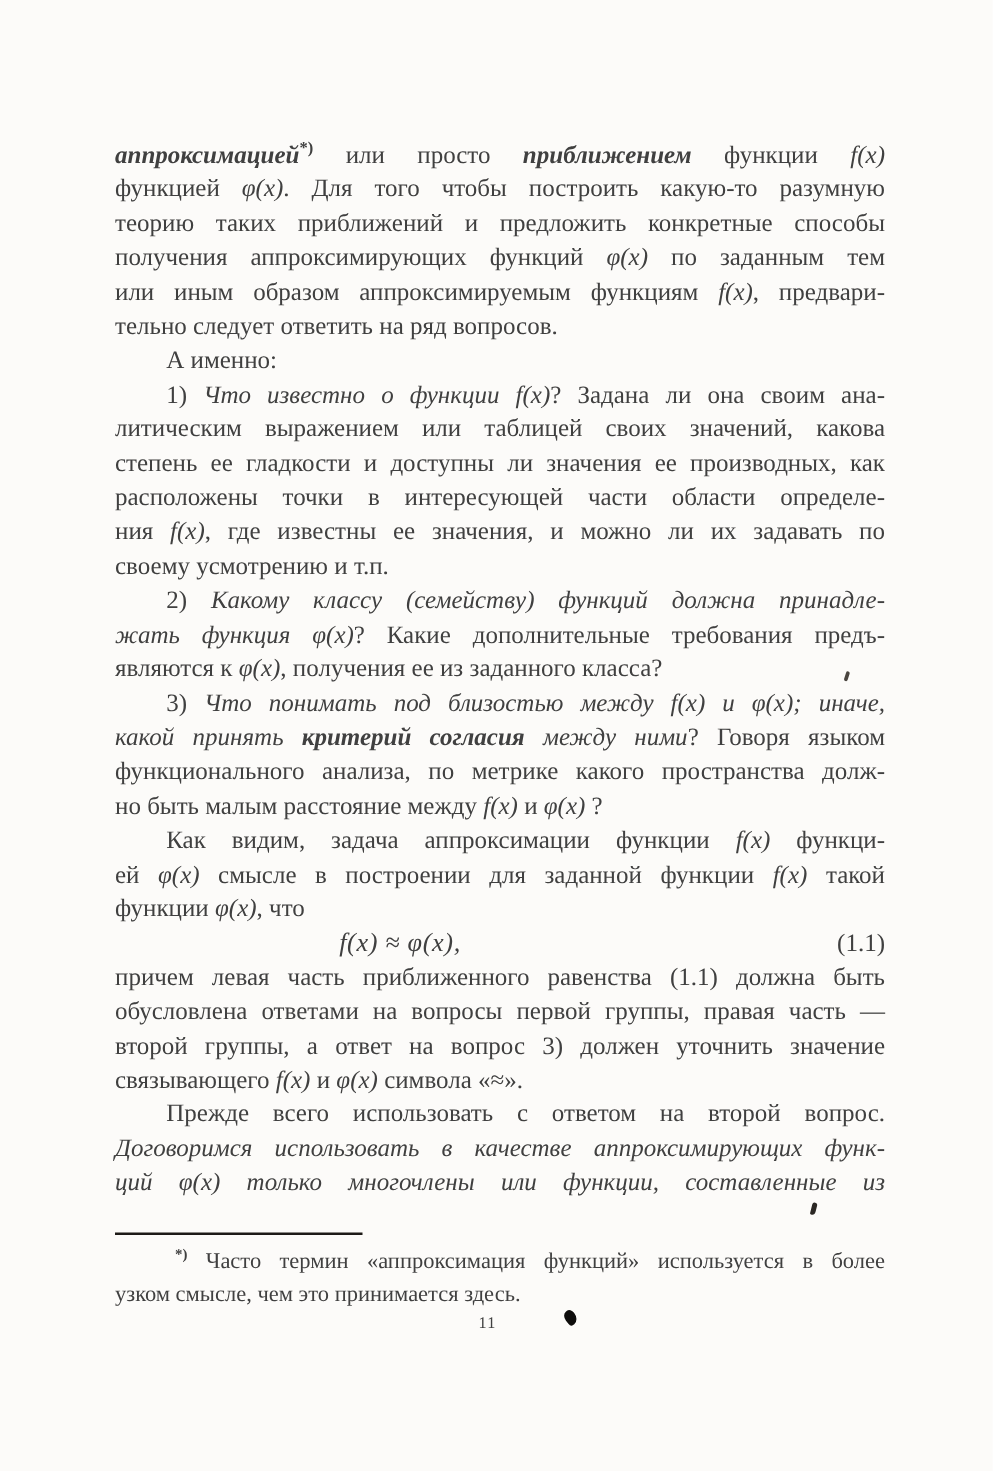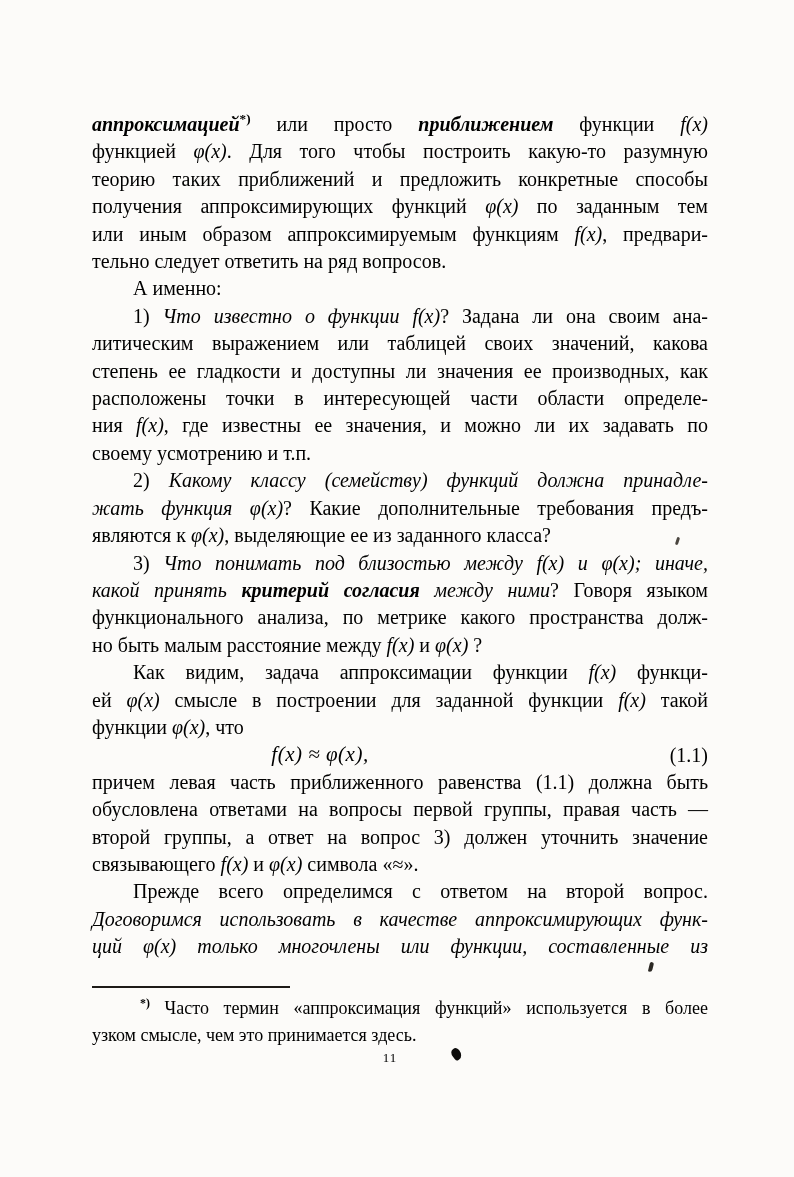--- a/index.html
+++ b/index.html
@@ -5,21 +5,21 @@
   html, body { margin: 0; padding: 0; }
   body {
     width: 794px; height: 1177px;
     background: #ffffff;
     font-family: "Liberation Serif", "DejaVu Serif", serif;
   }
   .page {
     position: relative;
     width: 794px; height: 1177px;
     background: #fcfbf9;
-    color: #000000;
+    color: #404040;
     overflow: hidden;
   }
   .textblock {
     position: absolute;
     left: 92px; top: 111px; width: 616px;
     font-size: 20px;
     line-height: 27.4px;
   }
   .para { margin: 0; }
   .tline { text-align: left; white-space: normal; }
@@ -94,21 +94,21 @@
         <div class="tline just"><span class="s-n">1) </span><span class="s-i">Что известно о функции </span><span class="s-m">f(x)</span><span class="s-n">? Задана ли она своим ана-</span></div>
         <div class="tline just"><span class="s-n">литическим выражением или таблицей своих значений, какова</span></div>
         <div class="tline just"><span class="s-n">степень ее гладкости и доступны ли значения ее производных, как</span></div>
         <div class="tline just"><span class="s-n">расположены точки в интересующей части области определе-</span></div>
         <div class="tline just"><span class="s-n">ния </span><span class="s-m">f(x)</span><span class="s-n">, где известны ее значения, и можно ли их задавать по</span></div>
         <div class="tline"><span class="s-n">своему усмотрению и т.п.</span></div>
       </div>
     <div class="para indent">
         <div class="tline just"><span class="s-n">2) </span><span class="s-i">Какому классу (семейству) функций должна принадле-</span></div>
         <div class="tline just"><span class="s-i">жать функция </span><span class="s-m">φ(x)</span><span class="s-n">? Какие дополнительные требования предъ-</span></div>
-        <div class="tline"><span class="s-n">являются к </span><span class="s-m">φ(x)</span><span class="s-n">, выделяющие ее из заданного класса?</span></div>
+        <div class="tline"><span class="s-n">являются к </span><span class="s-m">φ(x)</span><span class="s-n">, получения ее из заданного класса?</span></div>
       </div>
     <div class="para indent">
         <div class="tline just"><span class="s-n">3) </span><span class="s-i">Что понимать под близостью между </span><span class="s-m">f(x)</span><span class="s-i"> и </span><span class="s-m">φ(x)</span><span class="s-i">; иначе,</span></div>
         <div class="tline just"><span class="s-i">какой принять </span><span class="s-bi">критерий согласия</span><span class="s-i"> между ними</span><span class="s-n">? Говоря языком</span></div>
         <div class="tline just"><span class="s-n">функционального анализа, по метрике какого пространства долж-</span></div>
         <div class="tline"><span class="s-n">но быть малым расстояние между </span><span class="s-m">f(x)</span><span class="s-n"> и </span><span class="s-m">φ(x)</span><span class="s-n"> ?</span></div>
       </div>
     <div class="para indent">
         <div class="tline just"><span class="s-n">Как видим, задача аппроксимации функции </span><span class="s-m">f(x)</span><span class="s-n"> функци-</span></div>
         <div class="tline just"><span class="s-n">ей </span><span class="s-m">φ(x)</span><span class="s-n"> смысле в построении для заданной функции </span><span class="s-m">f(x)</span><span class="s-n"> такой</span></div>
@@ -120,21 +120,21 @@
       <span class="eq-num">(1.1)</span>
     </div>
 
     <div class="para">
         <div class="tline just"><span class="s-n">причем левая часть приближенного равенства (1.1) должна быть</span></div>
         <div class="tline just"><span class="s-n">обусловлена ответами на вопросы первой группы, правая часть —</span></div>
         <div class="tline just"><span class="s-n">второй группы, а ответ на вопрос 3) должен уточнить значение</span></div>
         <div class="tline"><span class="s-n">связывающего </span><span class="s-m">f(x)</span><span class="s-n"> и </span><span class="s-m">φ(x)</span><span class="s-n"> символа «≈».</span></div>
       </div>
     <div class="para indent">
-        <div class="tline just"><span class="s-n">Прежде всего определимся с ответом на второй вопрос.</span></div>
+        <div class="tline just"><span class="s-n">Прежде всего использовать с ответом на второй вопрос.</span></div>
         <div class="tline just"><span class="s-i">Договоримся использовать в качестве аппроксимирующих функ-</span></div>
         <div class="tline just"><span class="s-i">ций </span><span class="s-m">φ(x)</span><span class="s-i"> только многочлены или функции, составленные из</span></div>
       </div>
   </main>
 
   <div class="footnote-rule"></div>
 
   <div class="footnote">
     <div class="para indent">
         <div class="tline just"><span class="s-sup">*)</span><span class="s-n"> Часто термин «аппроксимация функций» используется в более</span></div>

